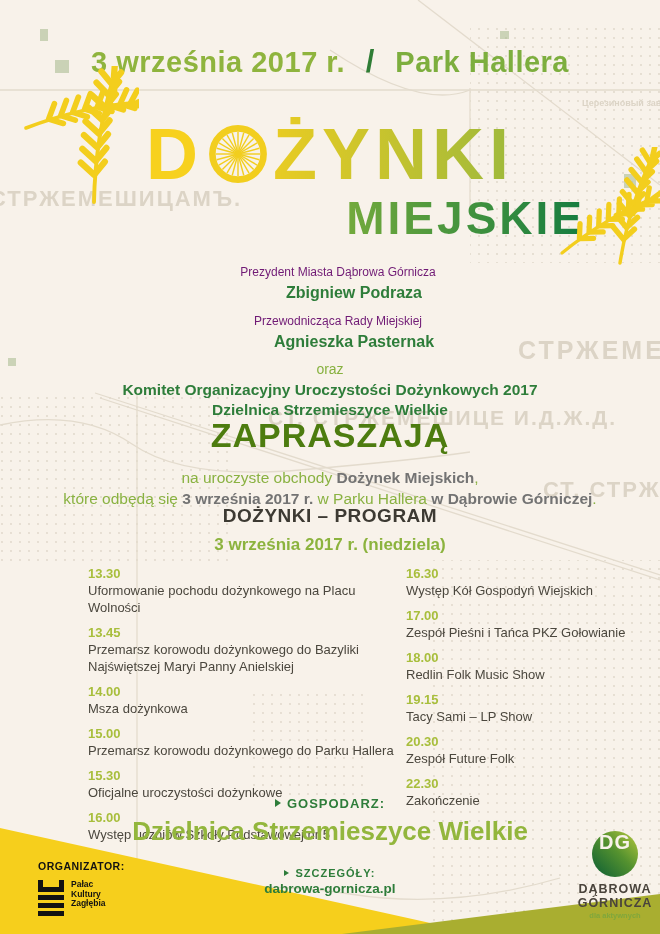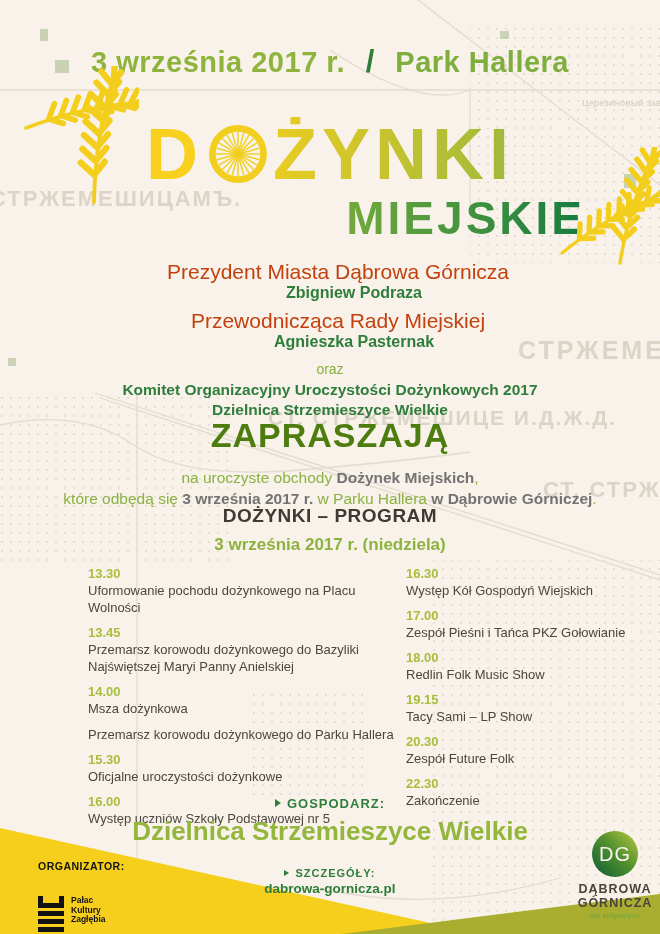--- a/index.html
+++ b/index.html
@@ -41,21 +41,21 @@
   .title-1 .t-rest{
     background:linear-gradient(90deg,#E9CC23,#9EB93B);
     -webkit-background-clip:text;background-clip:text;color:transparent;}
   .wheel{vertical-align:-5px;margin:0 5px;}
   .title-2{position:absolute;top:195px;right:75px;
     font-size:46px;font-weight:800;letter-spacing:3px;line-height:1;
     background:linear-gradient(90deg,#73AA3C,#147C40);
     -webkit-background-clip:text;background-clip:text;color:transparent;}
 
   .officials{position:absolute;top:262px;width:100%;text-align:center;}
-  .officials .role{font-size:21px;color:#c2410c;line-height:20px;padding-left:16px;}
+  .officials .role{font-size:12px;color:#701a75;line-height:20px;padding-left:16px;}
   .officials .name{font-size:16px;font-weight:700;color:#2E7D3A;line-height:21px;margin-bottom:8px;padding-left:48px;}
   .officials .conj{font-size:14px;color:#87B13F;line-height:18px;margin:8px 0 2px;}
   .officials .committee{font-size:15.5px;font-weight:700;color:#2E7D3A;line-height:20px;}
 
   .invite{position:absolute;top:416px;width:100%;text-align:center;}
   .invite h1{margin:0 0 12px;font-size:34px;font-weight:800;letter-spacing:1px;color:#4d7c0f;}
   .invite .ln{font-size:15.5px;line-height:21px;color:#8AB242;}
   .invite .b{font-weight:700;color:#737373;}
 
   .prog-head{position:absolute;top:505px;width:100%;text-align:center;}
@@ -73,32 +73,32 @@
   .host .big{font-size:26px;font-weight:800;color:#93B63D;margin-top:5px;}
   .host .details{margin-top:20px;}
   .host .lbl-sm{font-size:11px;font-weight:700;letter-spacing:1px;color:#2E7D3A;}
   .host .url{font-size:13.5px;font-weight:800;color:#2E7D3A;margin-top:2px;}
   .tri{display:inline-block;width:0;height:0;border-left:6px solid #2E7D3A;
        border-top:4px solid transparent;border-bottom:4px solid transparent;
        margin-right:6px;vertical-align:1px;}
 
   .organizer{position:absolute;left:38px;top:860px;z-index:3;color:#121212;}
   .organizer .olbl{font-size:10.5px;font-weight:800;letter-spacing:.5px;}
-  .pkz{display:flex;align-items:flex-start;margin-top:24px;}
+  .pkz{display:flex;align-items:flex-start;margin-top:8px;}
   .pkz-icon{width:26px;margin-right:7px;}
   .pkz-u{width:16px;height:7px;border-left:5px solid #121212;
          border-right:5px solid #121212;border-bottom:5px solid #121212;}
   .pkz-bar{width:26px;height:5px;background:#121212;margin-top:3px;}
   .pkz-txt{font-size:8.5px;font-weight:800;line-height:9.5px;}
 
   .dg{position:absolute;left:566px;top:831px;width:98px;text-align:center;z-index:3;}
   .dg-circle{width:46px;height:46px;border-radius:50%;margin:0 auto;
     background:linear-gradient(45deg,#1E6B33 15%,#55922F 55%,#AEC43C 95%);
-    display:flex;align-items:center;justify-content:center;
-    color:#F8F2EA;font-weight:400;font-size:20px;letter-spacing:1px;}
+    display:flex;justify-content:center;
+    color:#F8F2EA;font-weight:700;font-size:20px;letter-spacing:1px;}
   .dg-name{font-size:12.5px;font-weight:800;color:#4A443C;letter-spacing:1px;line-height:14px;margin-top:5px;}
   .dg-tag{font-size:7.5px;font-weight:700;color:#7FA73C;margin-top:1px;}
 </style>
 </head>
 <body>
 
 <div class="poster">
 
   <svg class="bg-svg" viewBox="0 0 660 934">
     <defs>
@@ -225,20 +225,21 @@
         </div>
         <div class="entry">
           <div class="time">13.45</div>
           <div class="desc">Przemarsz korowodu dożynkowego do Bazyliki Najświętszej Maryi Panny Anielskiej</div>
         </div>
         <div class="entry">
           <div class="time">14.00</div>
           <div class="desc">Msza dożynkowa</div>
         </div>
         <div class="entry">
+          <div class="time">15.00</div>
           <div class="desc">Przemarsz korowodu dożynkowego do Parku Hallera</div>
         </div>
         <div class="entry">
           <div class="time">15.30</div>
           <div class="desc">Oficjalne uroczystości dożynkowe</div>
         </div>
         <div class="entry">
           <div class="time">16.00</div>
           <div class="desc">Występ uczniów Szkoły Podstawowej nr 5</div>
         </div>

